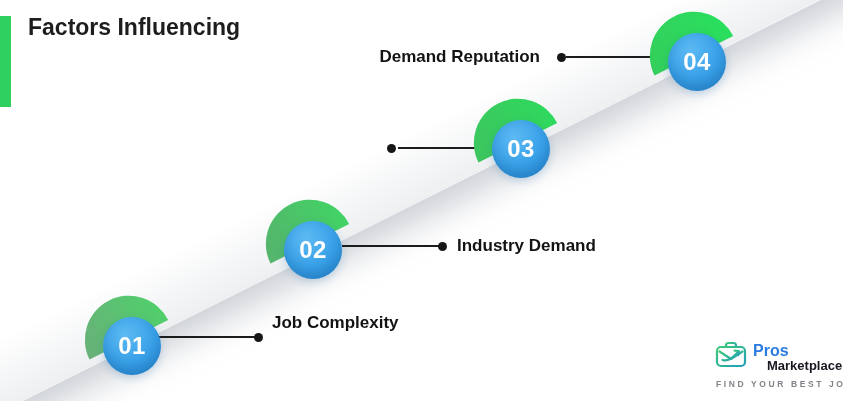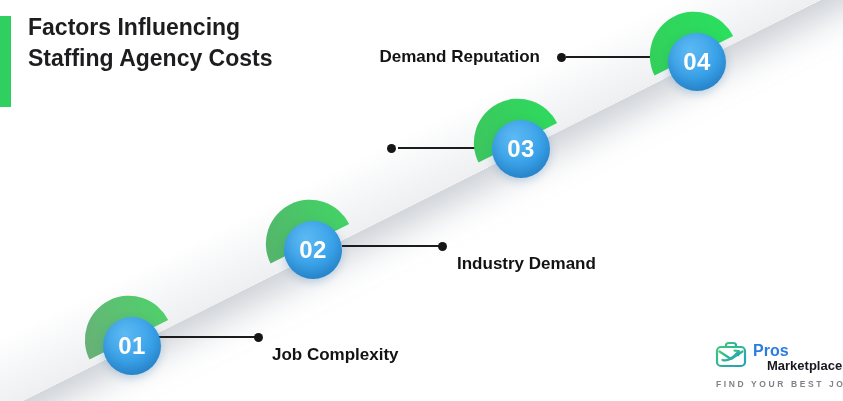--- a/index.html
+++ b/index.html
@@ -52,42 +52,41 @@
 </head>
 <body>
 
 <div class="canvas">
 
   <div class="ramp"></div>
 
   <div class="title-bar"></div>
   <div class="title">
     <div>Factors Influencing</div>
-    <div>Staffing Agency Costs</div>
   </div>
 
   <div class="step" style="left:132px;top:346px">
     <div class="arc arc1"></div>
     <div class="bubble">
       <span>01</span>
     </div>
   </div>
   <div class="connector" style="left:159px;top:336px;width:98px"></div>
   <div class="dot" style="left:254px;top:333px"></div>
-  <div class="step-label" style="left:272px;top:345px">Job Complexity</div>
+  <div class="step-label" style="left:272px;top:313px">Job Complexity</div>
 
   <div class="step" style="left:313px;top:250px">
     <div class="arc arc2"></div>
     <div class="bubble">
       <span>02</span>
     </div>
   </div>
   <div class="connector" style="left:342px;top:245px;width:99px"></div>
   <div class="dot" style="left:438px;top:242px"></div>
-  <div class="step-label" style="left:457px;top:254px">Industry Demand</div>
+  <div class="step-label" style="left:457px;top:236px">Industry Demand</div>
 
   <div class="step" style="left:521px;top:149px">
     <div class="arc arc3"></div>
     <div class="bubble">
       <span>03</span>
     </div>
   </div>
   <div class="connector" style="left:398px;top:147px;width:97px"></div>
   <div class="dot" style="left:387px;top:144px"></div>
 

